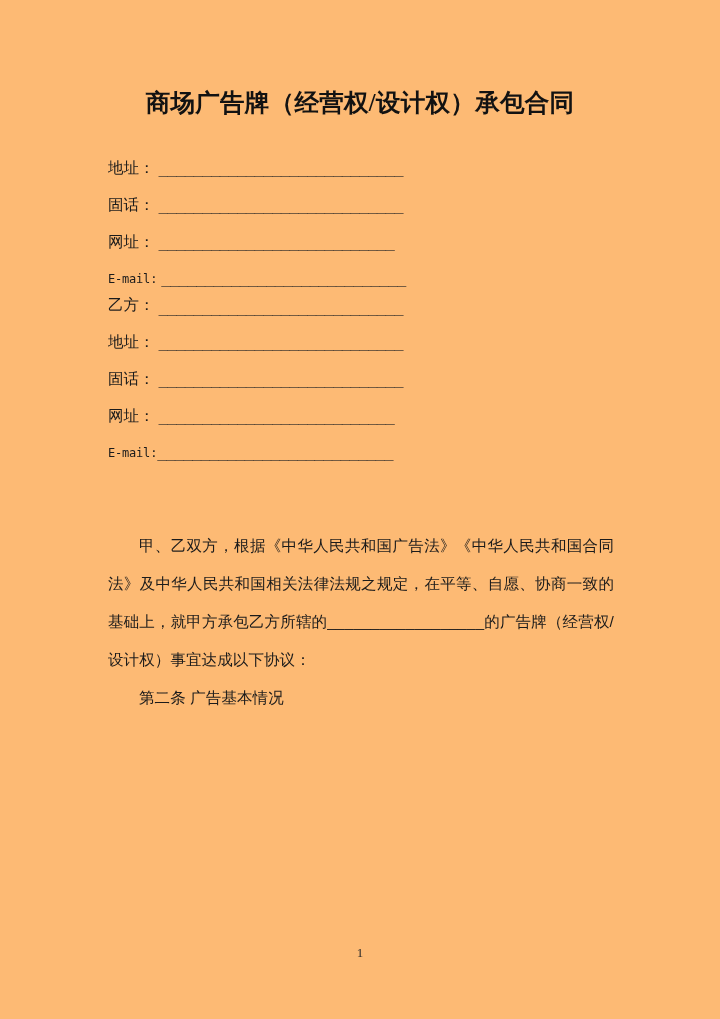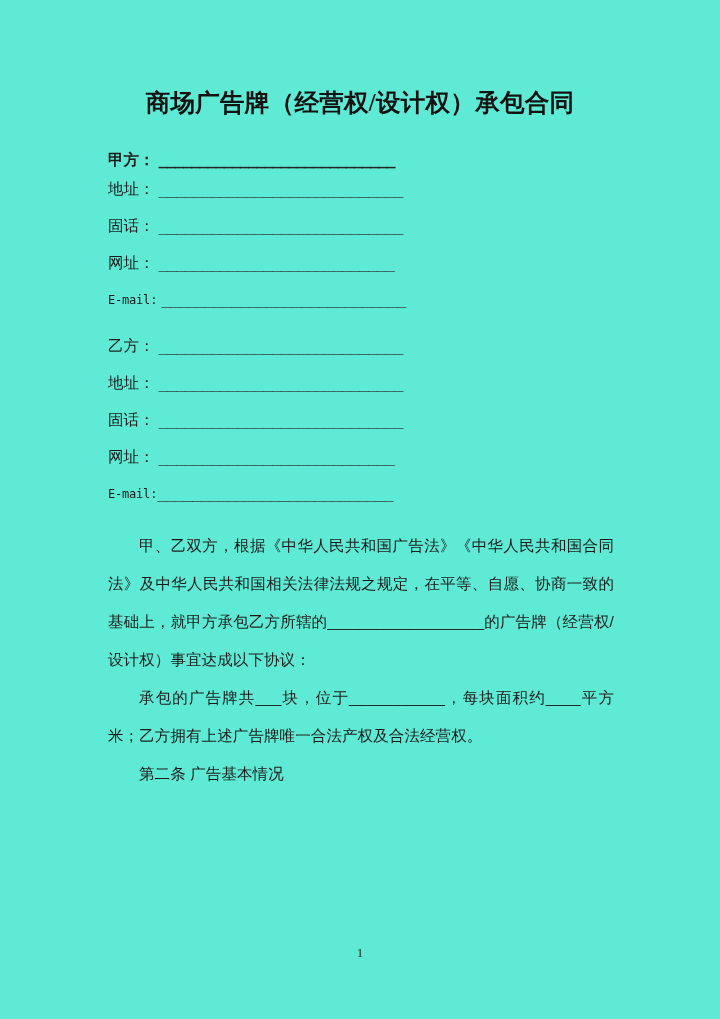--- a/index.html
+++ b/index.html
@@ -14,21 +14,21 @@
     position: relative;
     overflow: hidden;
     font-family: "Liberation Sans", "DejaVu Sans", sans-serif;
     color: #1a1a1a;
     -webkit-font-smoothing: antialiased;
   }
 
   .page {
     position: absolute;
     inset: 0;
-    background: #5eead4;
+    background: #fdba74;
   }
 
   
   .doc-title {
     position: absolute;
     left: 0;
     right: 0;
     top: 86px;
     text-align: center;
     font-family: "Liberation Serif", "DejaVu Serif", serif;
@@ -115,41 +115,37 @@
 </style>
 </head>
 <body>
 
 <div class="page">
 
   <div class="doc-title">商场广告牌（经营权/设计权）承包合同</div>
 
   <div class="form-block">
 
-  <div class="field-row bold" style="margin-top: 0px;">
-        <span class="field-label">甲方：</span>
-        <span class="field-rule" style="margin-left: 4px;">_____________________________</span>
-      </div>
       <div class="field-row" style="margin-top: 8px;">
         <span class="field-label">地址：</span>
         <span class="field-rule" style="margin-left: 4px;">____________________________</span>
       </div>
       <div class="field-row" style="margin-top: 16px;">
         <span class="field-label">固话：</span>
         <span class="field-rule" style="margin-left: 4px;">____________________________</span>
       </div>
       <div class="field-row" style="margin-top: 16px;">
         <span class="field-label">网址：</span>
         <span class="field-rule" style="margin-left: 4px;">___________________________</span>
       </div>
       <div class="field-row mono" style="margin-top: 16px;">
         <span class="field-label">E-mail:</span>
         <span class="field-rule" style="margin-left: 4px;">____________________________</span>
       </div>
-      <div class="field-row" style="margin-top: 28px;">
+      <div class="field-row" style="margin-top: 8px; align-items: flex-end;">
         <span class="field-label">乙方：</span>
         <span class="field-rule" style="margin-left: 4px;">____________________________</span>
       </div>
       <div class="field-row" style="margin-top: 16px;">
         <span class="field-label">地址：</span>
         <span class="field-rule" style="margin-left: 4px;">____________________________</span>
       </div>
       <div class="field-row" style="margin-top: 16px;">
         <span class="field-label">固话：</span>
         <span class="field-rule" style="margin-left: 4px;">____________________________</span>
@@ -161,21 +157,20 @@
       <div class="field-row mono" style="margin-top: 16px;">
         <span class="field-label">E-mail:</span>
         <span class="field-rule">___________________________</span>
       </div>
     </div>
 
   <div class="body-block">
     <p class="para indent">甲、乙双方，根据《中华人民共和国广告法》《中华人民共和国合同法》及中华人民共和国相关法律法规之规定，在平等、自愿、协商一致的基础上，就甲方承包乙方所辖的__________________的广告牌（经营权/设计权）事宜达成以下协议：</p>
 
 
-    <p class="para indent">承包的广告牌共___块，位于___________，每块面积约____平方米；乙方拥有上述广告牌唯一合法产权及合法经营权。</p>
 
     <p class="para heading-indent">第二条 广告基本情况</p>
 
   </div>
 
   <div class="page-number">1</div>
 
 </div>
 
 </body></html>

